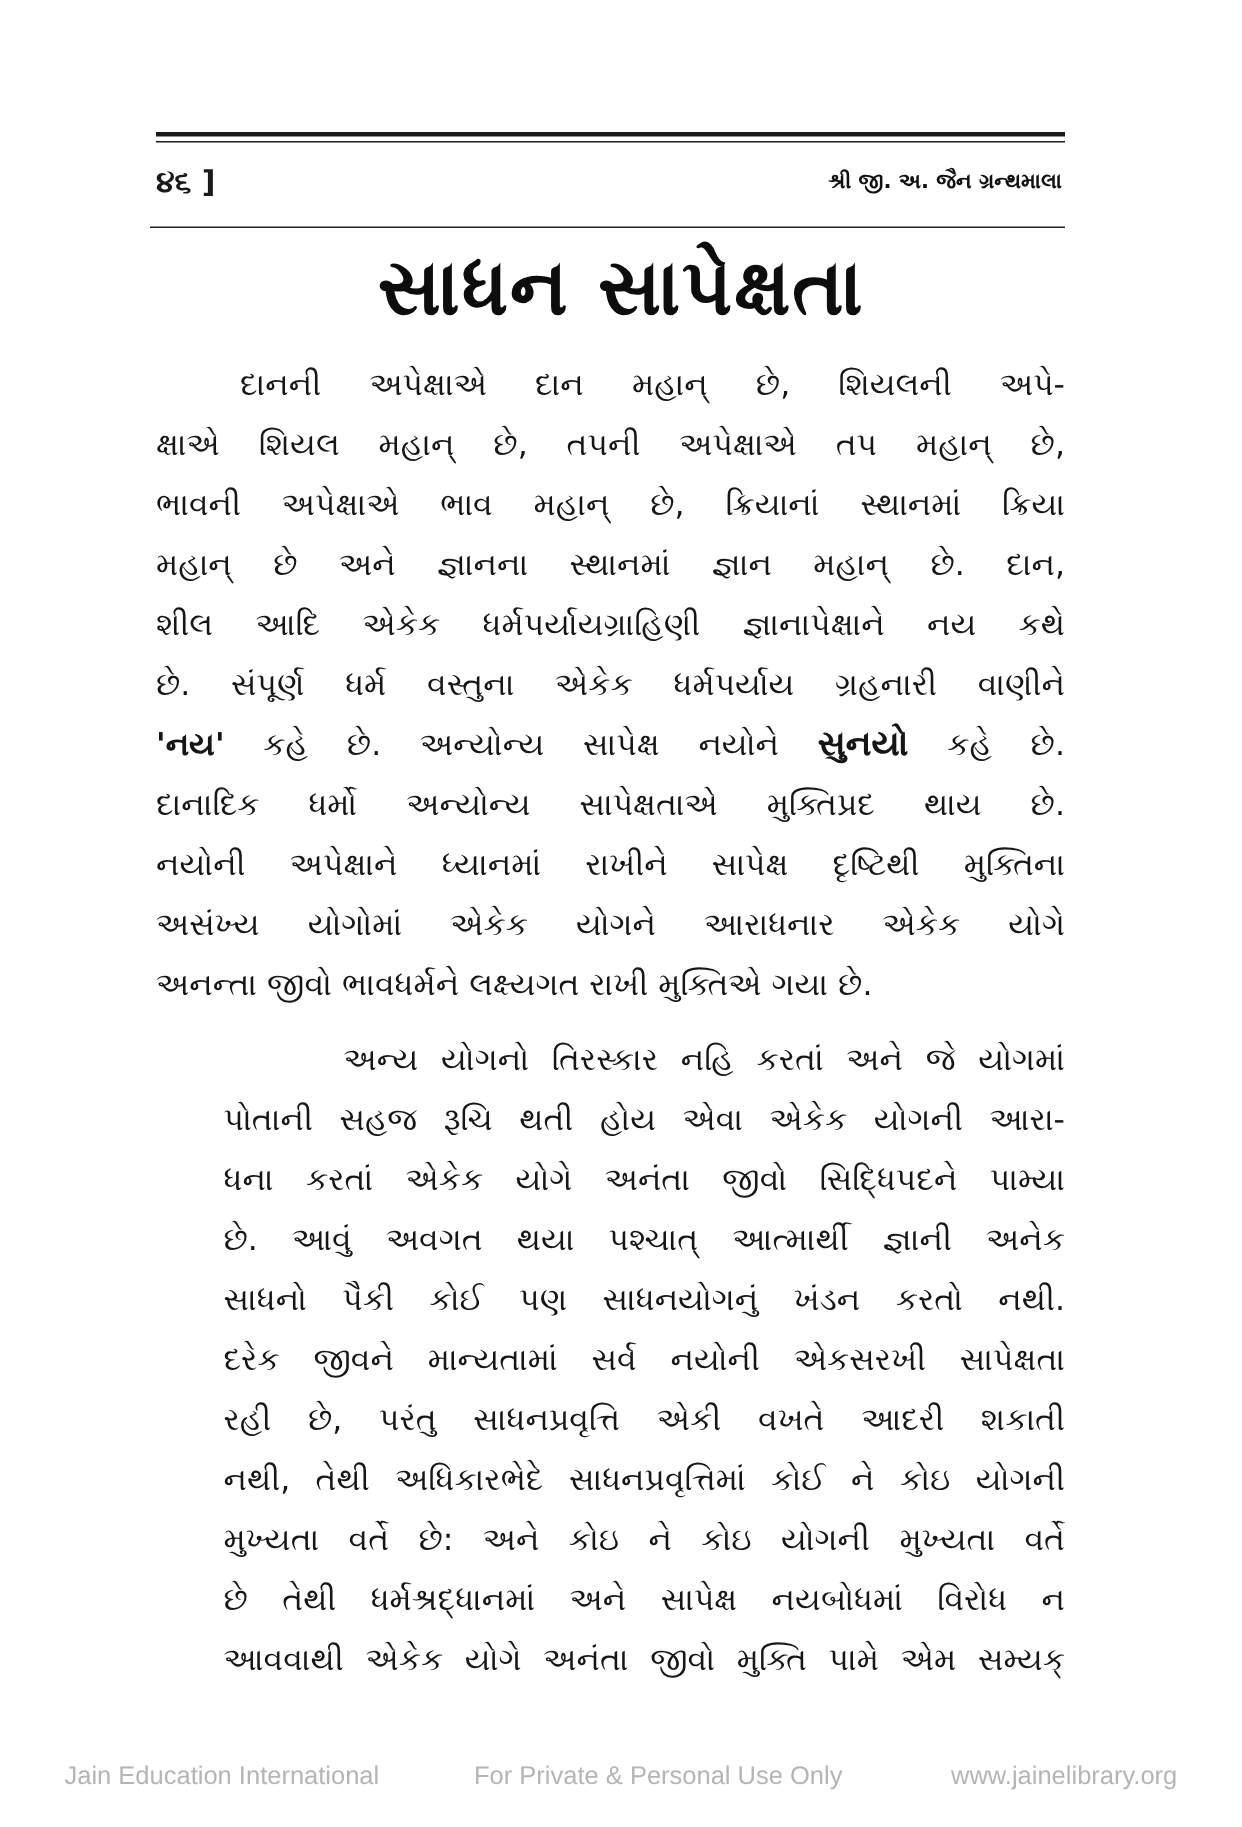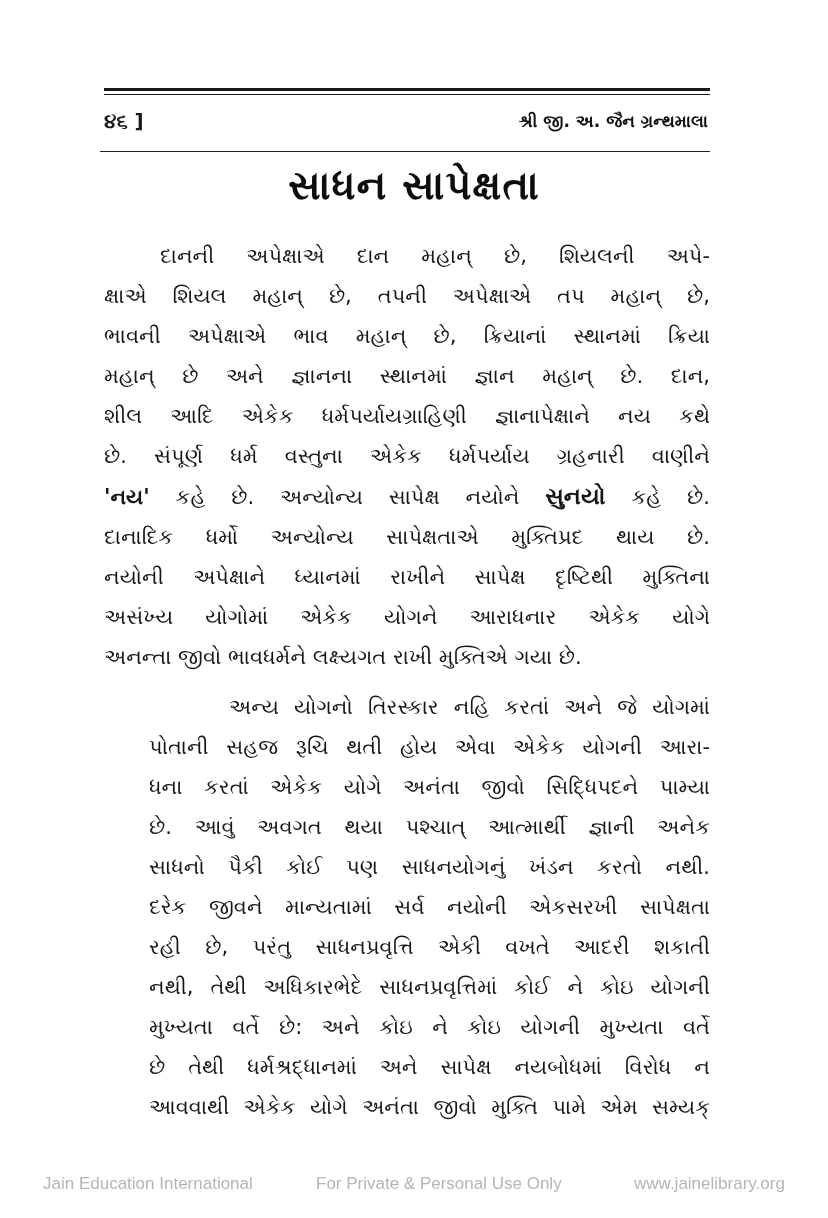--- a/index.html
+++ b/index.html
@@ -39,39 +39,39 @@
       display: flex;
       justify-content: space-between;
       align-items: center;
     }
     .page-number {
       font-size: 20px;
       font-weight: bold;
       color: #1a1a1a;
     }
     .book-title {
-      font-size: 17px;
+      font-size: 14px;
       font-weight: bold;
       color: #111111;
     }
     .rule-single {
       position: absolute;
       left: 100px;
       width: 610px;
       top: 151px;
       height: 0;
       border-top: 1.5px solid #222;
     }
     .chapter-title {
       position: absolute;
       left: 0;
       width: 828px;
       top: 162px;
       text-align: center;
-      font-size: 40px;
+      font-size: 52px;
       font-weight: bold;
       color: #0d0d0d;
       letter-spacing: 1px;
     }
     .body-text {
       position: absolute;
       left: 104px;
       width: 606px;
       top: 236px;
     }

